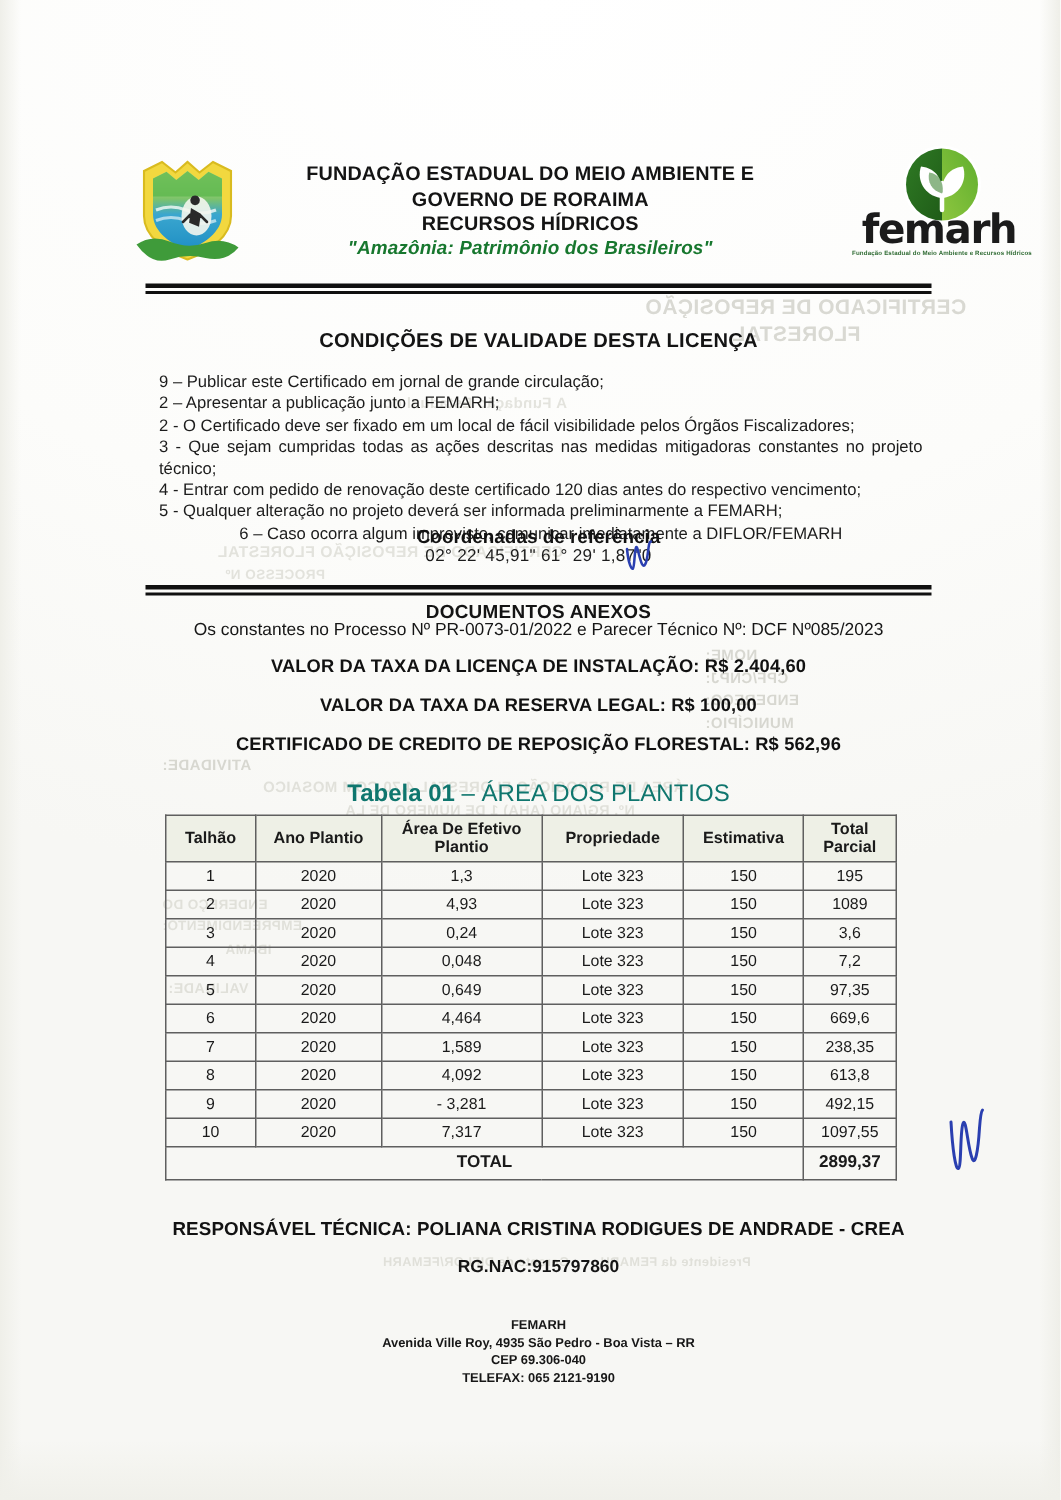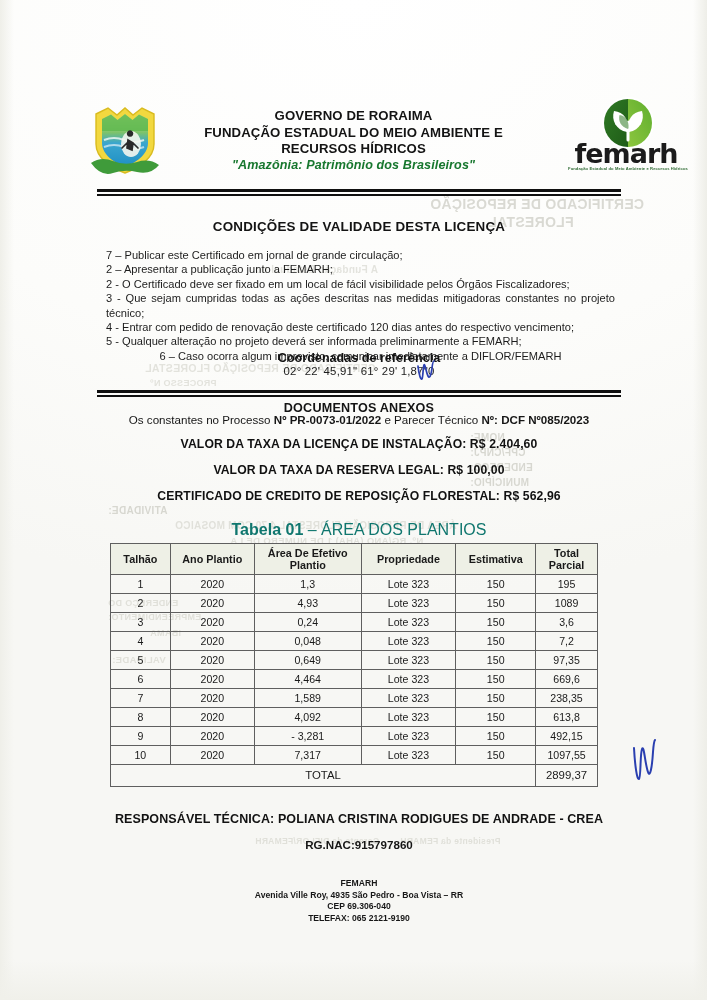--- a/index.html
+++ b/index.html
@@ -94,21 +94,21 @@
   }
   .coord-val {
     position:absolute; left:97px; right:86px; top:365px;
     text-align:center; font-size:11.4px; color:#1c1c1c; letter-spacing:.2px;
   }
 
   .anexos-sub {
     position:absolute; left:97px; right:86px; top:413px;
     text-align:center; font-size:11.6px; color:#161616;
   }
-  .anexos-sub b { font-weight:700; }
+  .anexos-sub b { font-weight:400; }
 
   .money {
     position:absolute; left:97px; right:86px;
     text-align:center; font-weight:700; font-size:12.2px; color:#111;
     letter-spacing:.1px;
   }
 
   .tab-caption {
     position:absolute; left:97px; right:86px; top:521px;
     text-align:center; font-size:16px; color:#0f766e;
@@ -130,21 +130,21 @@
   }
   table.plantios thead th {
     background:#eef0e6;
     font-weight:700;
     font-size:10.8px;
     height:28px;
     padding:1px 2px;
   }
   table.plantios tbody td { background:transparent; }
   tr.total-row td {
-    font-weight:400; font-size:11.4px; height:21px;
+    font-weight:700; font-size:11.4px; height:21px;
   }
   .col-talhao     { width:58px;margin-left:24px; }
   .col-ano        { width:86px; }
   .col-area       { width:112px; }
   .col-prop       { width:94px; }
   .col-est        { width:78px; }
   .col-total      { width:60px; }
 
   
   .resp {
@@ -247,35 +247,35 @@
     <path d="M49 36 C60 34 65 24 62 15 C52 16 47 24 48 34 Z" fill="#ffffff"></path>
     <path d="M48 44 L48 26" stroke="#ffffff" stroke-width="3" stroke-linecap="round"></path>
 
     <path d="M48 33 C41 31 38 25 39.5 19 C46 20 49 25 48.5 32 Z" fill="#2f7a24" opacity=".55"></path>
   </svg>
   <div class="femarh-word">femarh</div>
   <div class="femarh-sub">Fundação Estadual do Meio Ambiente e Recursos Hídricos</div>
 </div>
 
 <div class="org-title">
+  <div>FUNDAÇÃO ESTADUAL DO MEIO AMBIENTE E</div>
   <div>GOVERNO DE RORAIMA</div>
-  <div>FUNDAÇÃO ESTADUAL DO MEIO AMBIENTE E</div>
   <div>RECURSOS HÍDRICOS</div>
 </div>
 <div class="org-motto">"Amazônia: Patrimônio dos Brasileiros"</div>
 
 <div class="dbl-rule" style="top:189px;">
   <div class="r1"></div>
     <div class="r2"></div>
 </div>
 
 <div class="sec-title" style="top:219px;">CONDIÇÕES DE VALIDADE DESTA LICENÇA</div>
 
 <div class="cond-list">
-  <div class="li">7 – Publicar este Certificado em jornal de grande circulação;</div>
+  <div class="li">9 – Publicar este Certificado em jornal de grande circulação;</div>
   <div class="li">2 – Apresentar a publicação junto a FEMARH;</div>
   <div class="li">2 - O Certificado deve ser fixado em um local de fácil visibilidade pelos Órgãos Fiscalizadores;</div>
   <div class="li">3 - Que sejam cumpridas todas as ações descritas nas medidas mitigadoras constantes no projeto técnico;</div>
   <div class="li">4 - Entrar com pedido de renovação deste certificado 120 dias antes do respectivo vencimento;</div>
   <div class="li">5 - Qualquer alteração no projeto deverá ser informada preliminarmente a FEMARH;</div>
   <div class="li center">6 – Caso ocorra algum imprevisto, comunicar imediatamente a DIFLOR/FEMARH</div>
 </div>
 
 <div class="coord-label">Coordenadas de referência</div>
 <div class="coord-val">02° 22' 45,91" 61° 29' 1,87"0</div>

